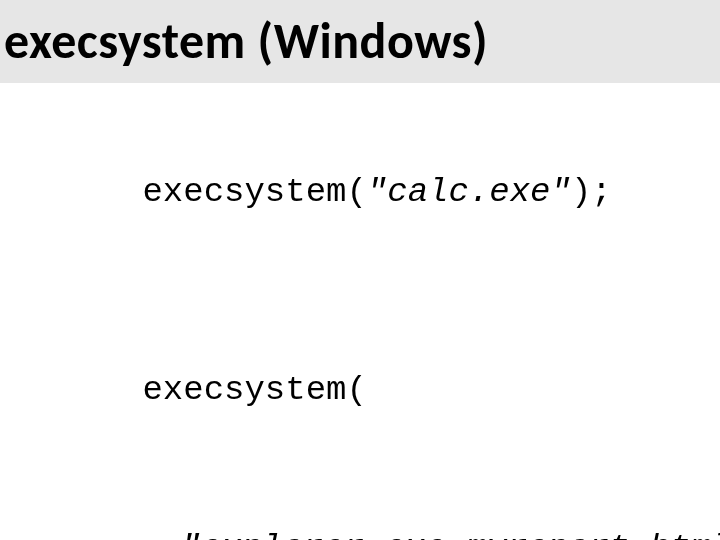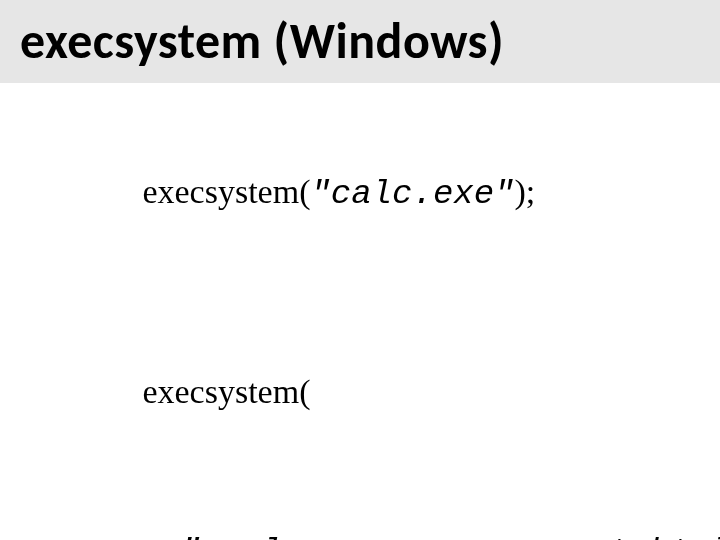--- a/index.html
+++ b/index.html
@@ -12,41 +12,40 @@
     color: #000;
   }
   .slide {
     width: 720px;
     height: 540px;
     position: relative;
     box-sizing: border-box;
   }
   .title-bar {
     background: #e6e6e6;
-    padding: 10px 20px 12px 20px;
+    padding: 10px 20px 12px 4px;
   }
   .title-text {
     font-family: Calibri, Arial, sans-serif;
     font-weight: 700;
     font-size: 50px;
     letter-spacing: 0.5px;
     color: #000;
   }
   .body {
     padding: 30px 20px 0 20px;
   }
   .codeline {
     font-family: "Courier New", Courier, monospace;
     font-size: 34px;
     line-height: 1.55;
     white-space: pre;
   }
   .func {
     font-style: normal;
-    font-family: Liberation Serif, serif;
   }
   .arg {
     font-style: italic;
   }
   .gap {
     height: 40px;
   }
   .indent1 {
     padding-left: 38px;
   }

